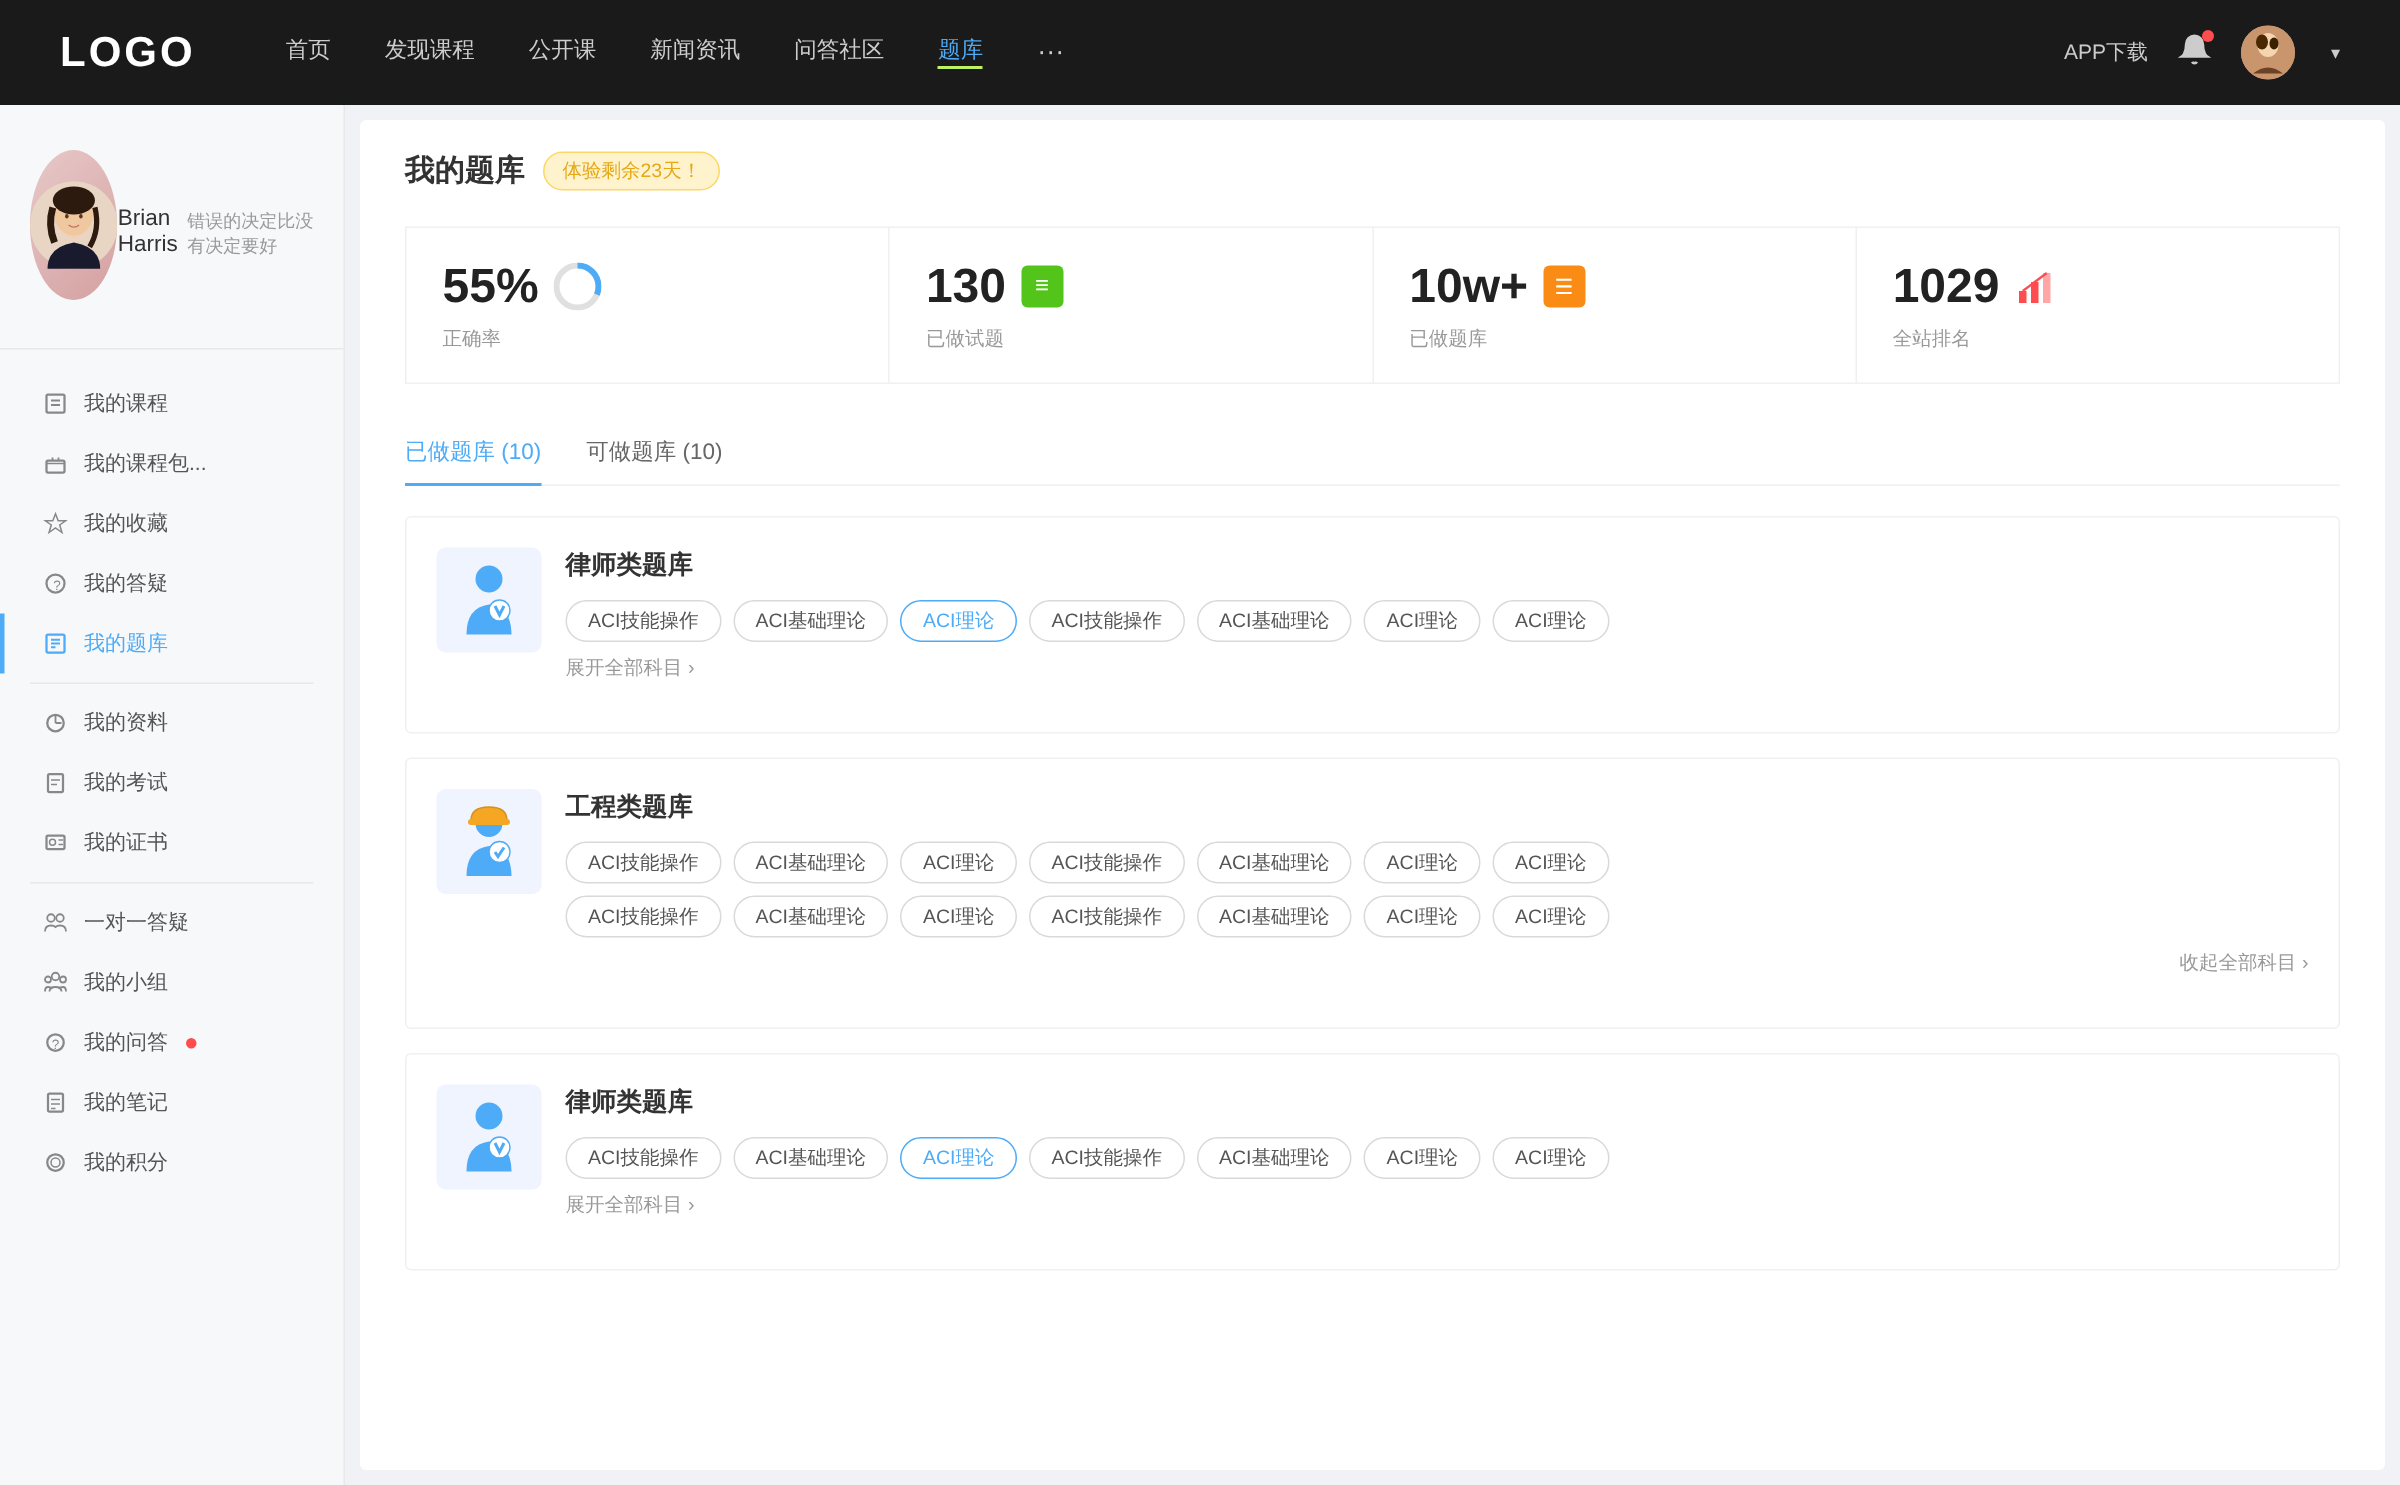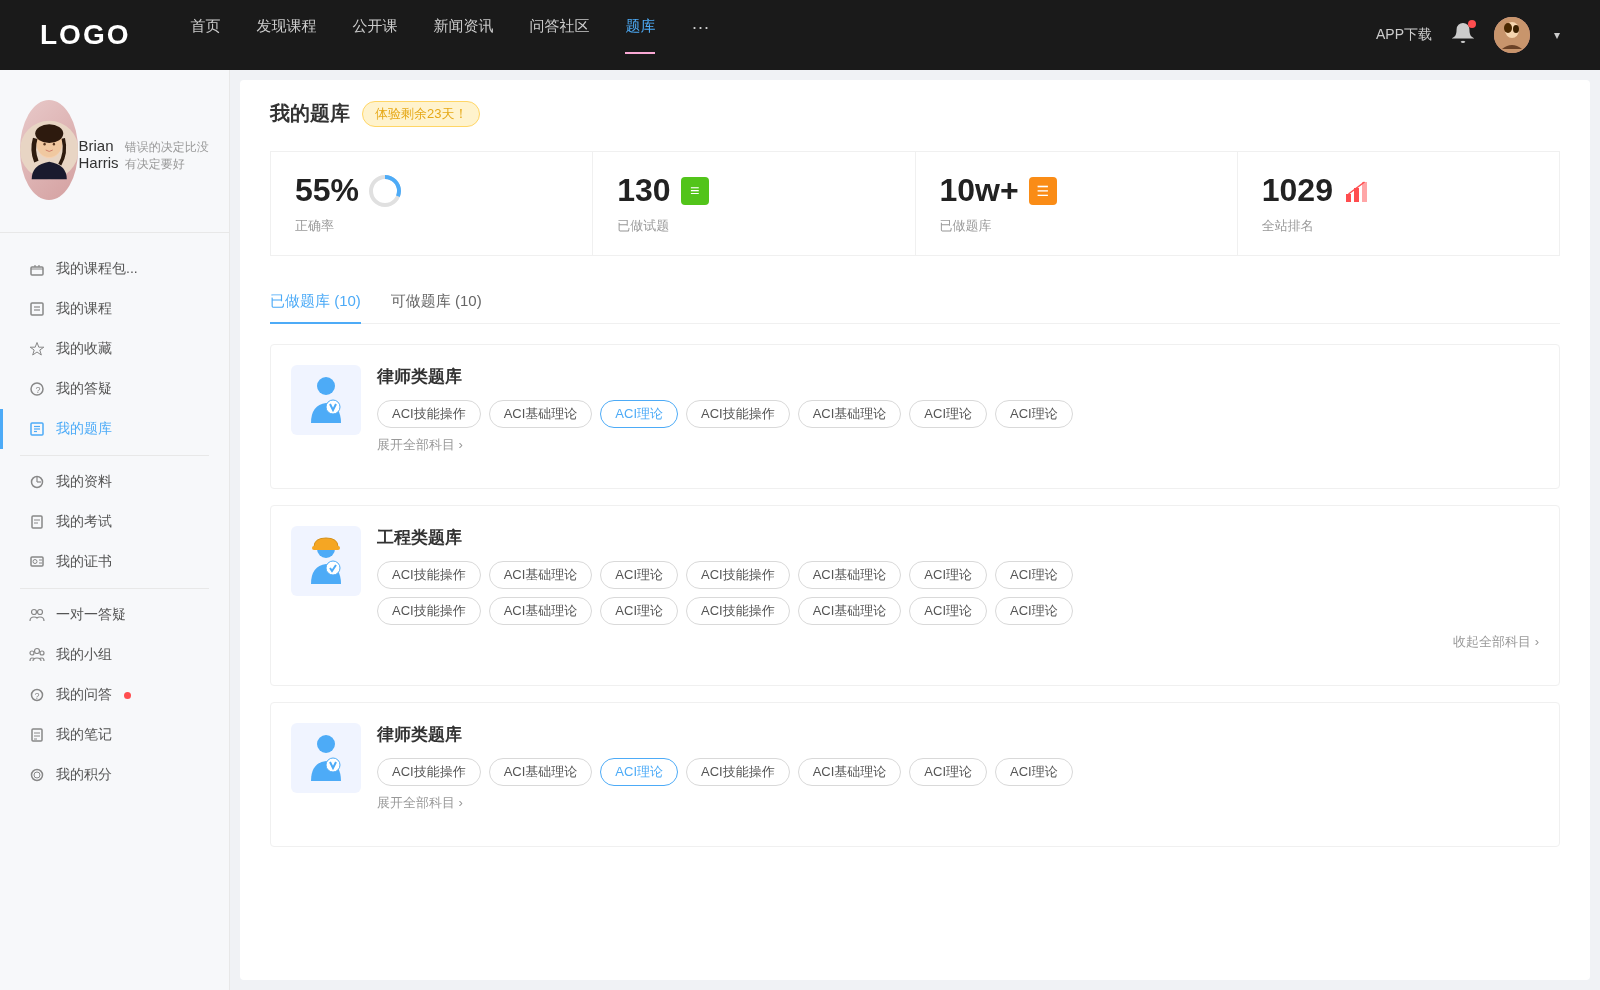--- a/index.html
+++ b/index.html
@@ -3,21 +3,21 @@
   <meta charset="utf-8">
   <style>
     * { box-sizing: border-box; margin: 0; padding: 0; }
     body { font-family: -apple-system, BlinkMacSystemFont, 'PingFang SC', 'Microsoft YaHei', sans-serif; background: #f0f2f5; min-height: 990px; }
 
     
     .header { background: #1a1a1a; height: 70px; display: flex; align-items: center; padding: 0 40px; position: fixed; top: 0; left: 0; right: 0; z-index: 100; }
     .logo { color: white; font-size: 28px; font-weight: bold; margin-right: 60px; letter-spacing: 2px; }
     .nav { display: flex; gap: 36px; flex: 1; }
     .nav-item { color: #ccc; font-size: 15px; cursor: pointer; text-decoration: none; }
-    .nav-item.active { color: #4dabf7; border-bottom: 2px solid #f9a8d4; padding-bottom: 16px; text-align: right; }
+    .nav-item.active { color: #4dabf7; border-bottom: 2px solid #bef264; padding-bottom: 1px; text-align: right; }
     .nav-more { color: #ccc; font-size: 18px; cursor: pointer; }
     .header-right { display: flex; align-items: center; gap: 20px; margin-left: auto; }
     .app-download { color: #ccc; font-size: 14px; cursor: pointer; }
     .bell-icon { position: relative; cursor: pointer; }
     .bell-icon svg { width: 22px; height: 22px; fill: #ccc; }
     .bell-dot { width: 8px; height: 8px; background: #ff4d4f; border-radius: 50%; position: absolute; top: -2px; right: -2px; }
     .avatar-placeholder { width: 36px; height: 36px; border-radius: 50%; background: linear-gradient(135deg, #d4a3a3, #c48080); display: flex; align-items: center; justify-content: center; color: white; font-size: 14px; cursor: pointer; }
     .chevron { color: #ccc; font-size: 12px; cursor: pointer; margin-left: 4px; }
 
     
@@ -134,38 +134,38 @@
       </div>
       <div class="profile-name">Brian Harris</div>
       <div class="profile-motto">错误的决定比没有决定要好</div>
     </div>
 
     <div class="sidebar-menu">
 
       <div class="sidebar-item">
         <span class="icon">
           <svg width="16" height="16" viewBox="0 0 16 16" fill="none">
+            <rect x="2" y="2" width="12" height="12" rx="1" stroke="#888" stroke-width="1.5"></rect>
+            <line x1="5" y1="6" x2="11" y2="6" stroke="#888" stroke-width="1.2"></line>
+            <line x1="5" y1="9" x2="11" y2="9" stroke="#888" stroke-width="1.2"></line>
+          </svg>
+        </span>
+        <span>我的课程</span>
+      </div>
+
+      <div class="sidebar-item">
+        <span class="icon">
+          <svg width="16" height="16" viewBox="0 0 16 16" fill="none">
             <rect x="2" y="6" width="12" height="8" rx="1" stroke="#888" stroke-width="1.5"></rect>
             <line x1="2" y1="8" x2="14" y2="8" stroke="#888" stroke-width="1"></line>
             <line x1="6" y1="4" x2="6" y2="6" stroke="#888" stroke-width="1.2"></line>
             <line x1="10" y1="4" x2="10" y2="6" stroke="#888" stroke-width="1.2"></line>
           </svg>
         </span>
         <span>我的课程包...</span>
-      </div>
-
-      <div class="sidebar-item">
-        <span class="icon">
-          <svg width="16" height="16" viewBox="0 0 16 16" fill="none">
-            <rect x="2" y="2" width="12" height="12" rx="1" stroke="#888" stroke-width="1.5"></rect>
-            <line x1="5" y1="6" x2="11" y2="6" stroke="#888" stroke-width="1.2"></line>
-            <line x1="5" y1="9" x2="11" y2="9" stroke="#888" stroke-width="1.2"></line>
-          </svg>
-        </span>
-        <span>我的课程</span>
       </div>
 
       <div class="sidebar-item">
         <span class="icon">
           <svg width="16" height="16" viewBox="0 0 16 16" fill="none">
             <polygon points="8,1.5 9.8,6.2 14.8,6.2 10.8,9 12.3,14 8,11 3.7,14 5.2,9 1.2,6.2 6.2,6.2" stroke="#888" stroke-width="1" fill="none"></polygon>
           </svg>
         </span>
         <span>我的收藏</span>
       </div>

